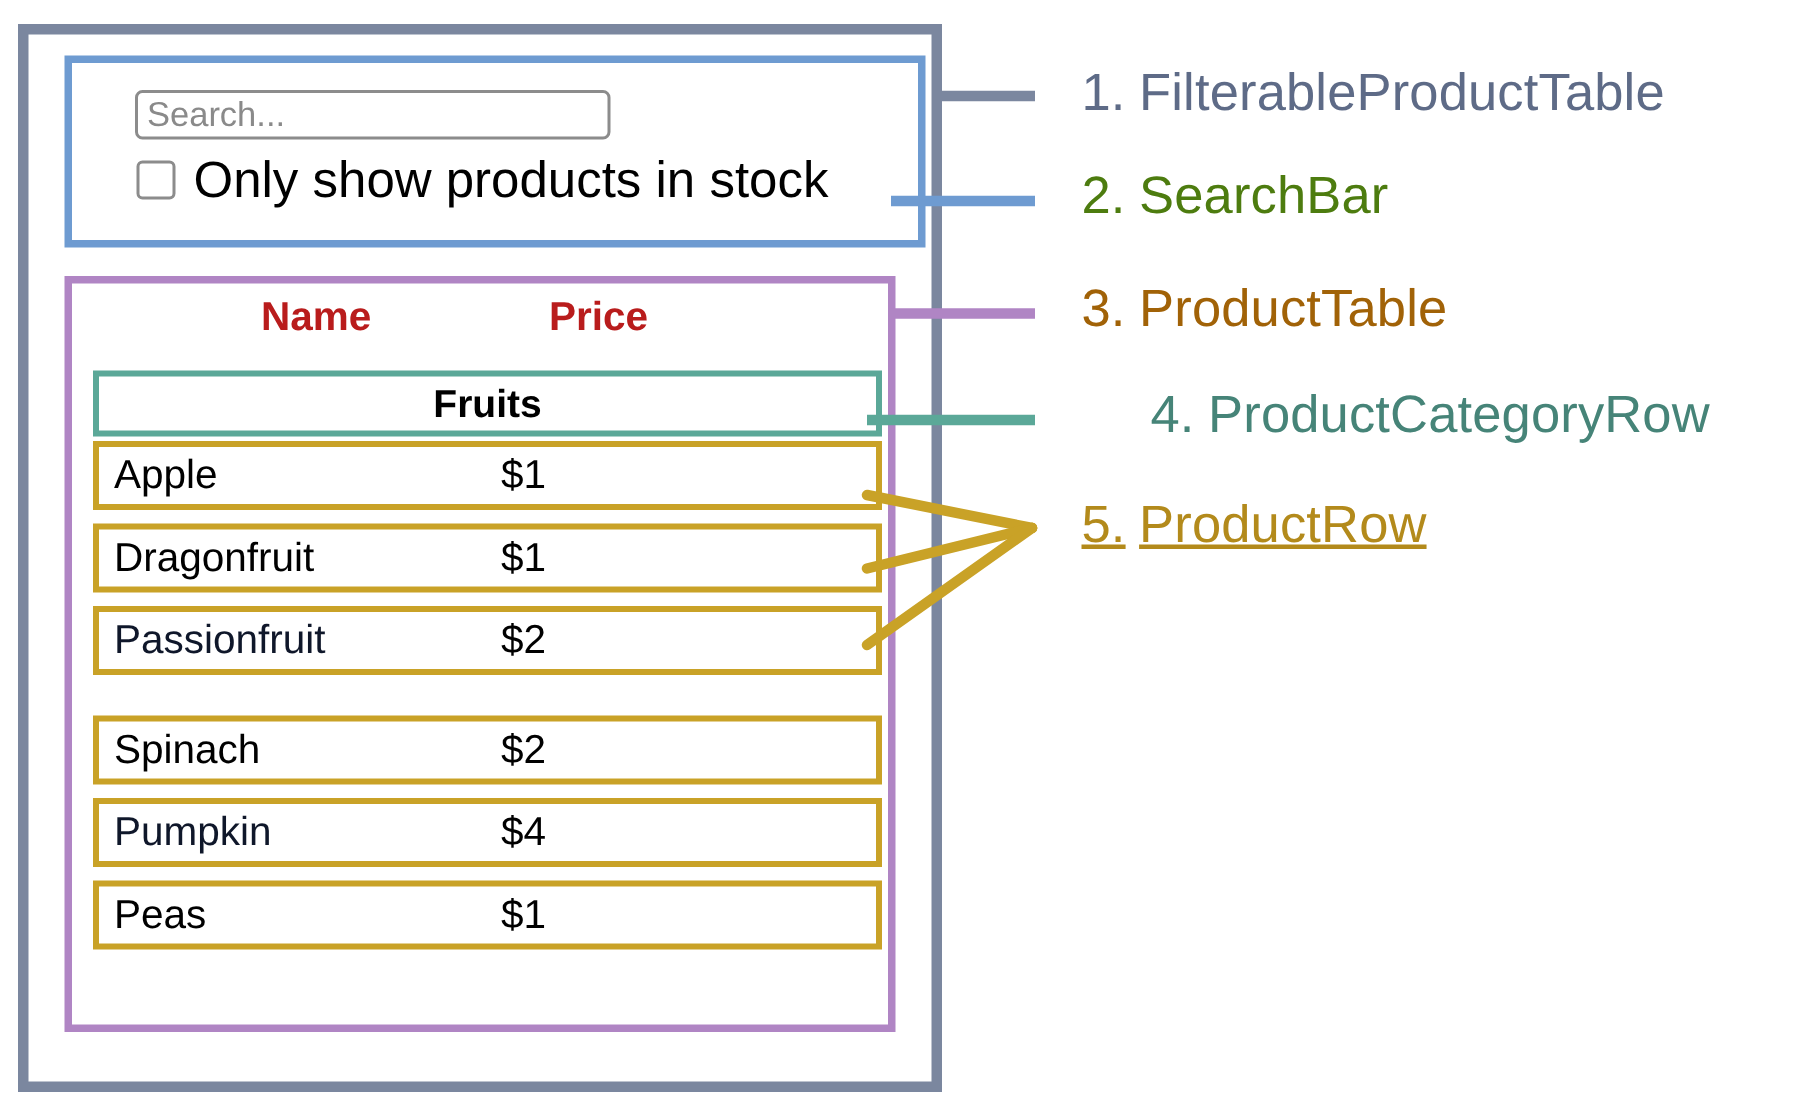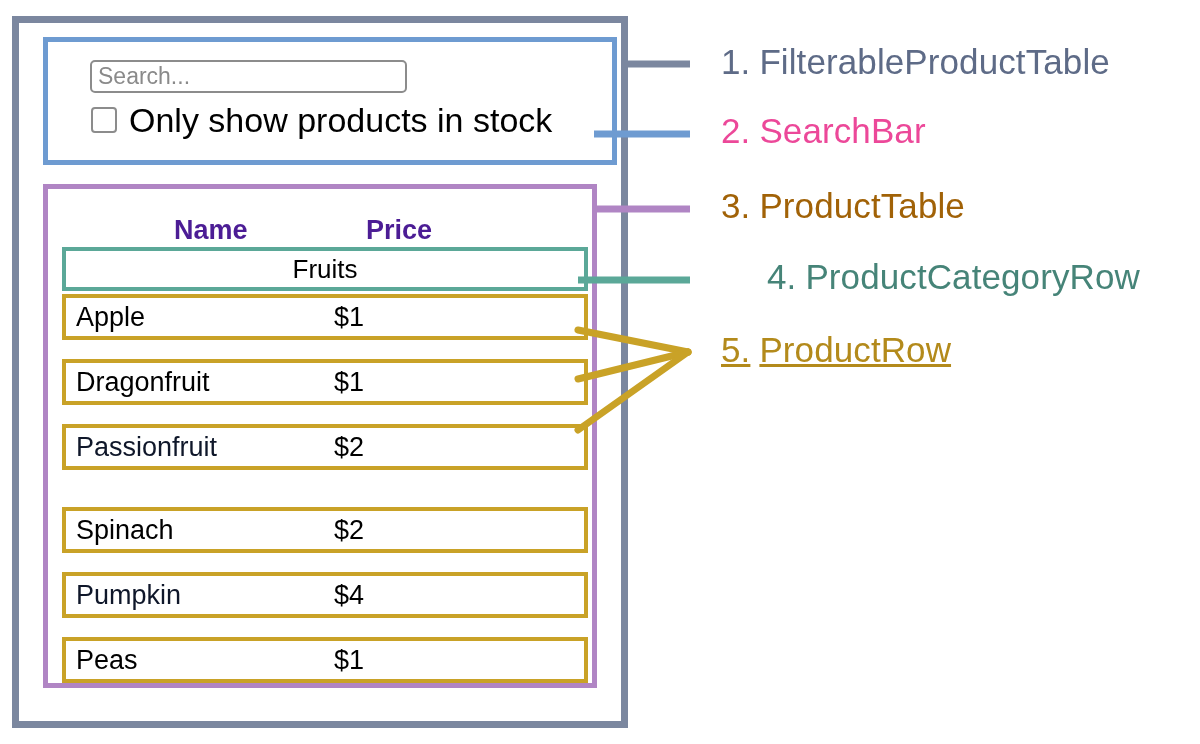--- a/index.html
+++ b/index.html
@@ -99,24 +99,24 @@
     background: #ffffff;
     z-index: 5;
   }
 
   #table-head {
     position: relative;
     height: 58px;
   }
   #table-head .th {
     position: absolute;
-    top: 26px;
+    top: 7px;
     font-size: 27px;
     font-weight: bold;
-    color: #4c1d95;
+    color: #b91c1c;
   }
   #th-name  { left: 126px; }
   #th-price { left: 318px; }
 
   #table-body {
     position: absolute;
     left: 14px;
     top: 58px;
     width: 526px;
   }
@@ -125,30 +125,30 @@
     height: 44px;
     border: 4px solid #5ba898;
     background: #ffffff;
     display: flex;
     align-items: center;
     justify-content: center;
     margin-bottom: 3px;
   }
   .category-row .cat-label {
     font-size: 26px;
-    font-weight: normal;
+    font-weight: bold;
     color: #000000;
   }
 
   .product-row {
     height: 46px;
     border: 4px solid #c9a227;
     background: #ffffff;
     position: relative;
-    margin-bottom: 19px;
+    margin-bottom: 9px;
   }
   .product-row .cell-name {
     position: absolute;
     left: 10px;
     top: 50%;
     transform: translateY(-50%);
     font-size: 27px;
     color: #000000;
     white-space: nowrap;
   }
@@ -263,21 +263,21 @@
 
     <path d="M 578 330 L 688 352" stroke="#c9a227" stroke-width="7" fill="none" stroke-linecap="round"></path>
     <path d="M 578 379 L 688 352" stroke="#c9a227" stroke-width="7" fill="none" stroke-linecap="round"></path>
     <path d="M 578 430 L 688 352" stroke="#c9a227" stroke-width="7" fill="none" stroke-linecap="round"></path>
   </svg>
 
   <div id="legend">
     <div id="legend-1" class="legend-item" style="color: rgb(94, 107, 135);">
       <span class="legend-num">1.</span><span>FilterableProductTable</span>
     </div>
-    <div id="legend-2" class="legend-item" style="color: #ec4899; text-align: right;">
+    <div id="legend-2" class="legend-item" style="color: #4d7c0f; text-align: right;">
       <span class="legend-num">2.</span><span>SearchBar</span>
     </div>
     <div id="legend-3" class="legend-item" style="color: #a16207;">
       <span class="legend-num">3.</span><span>ProductTable</span>
     </div>
     <div id="legend-4" class="legend-item" style="color: rgb(70, 132, 120); margin-left: 46px;">
       <span class="legend-num">4.</span><span>ProductCategoryRow</span>
     </div>
     <div id="legend-5" class="legend-item" style="color: rgb(179, 138, 27);">
       <span class="legend-num">5.</span><span>ProductRow</span>

